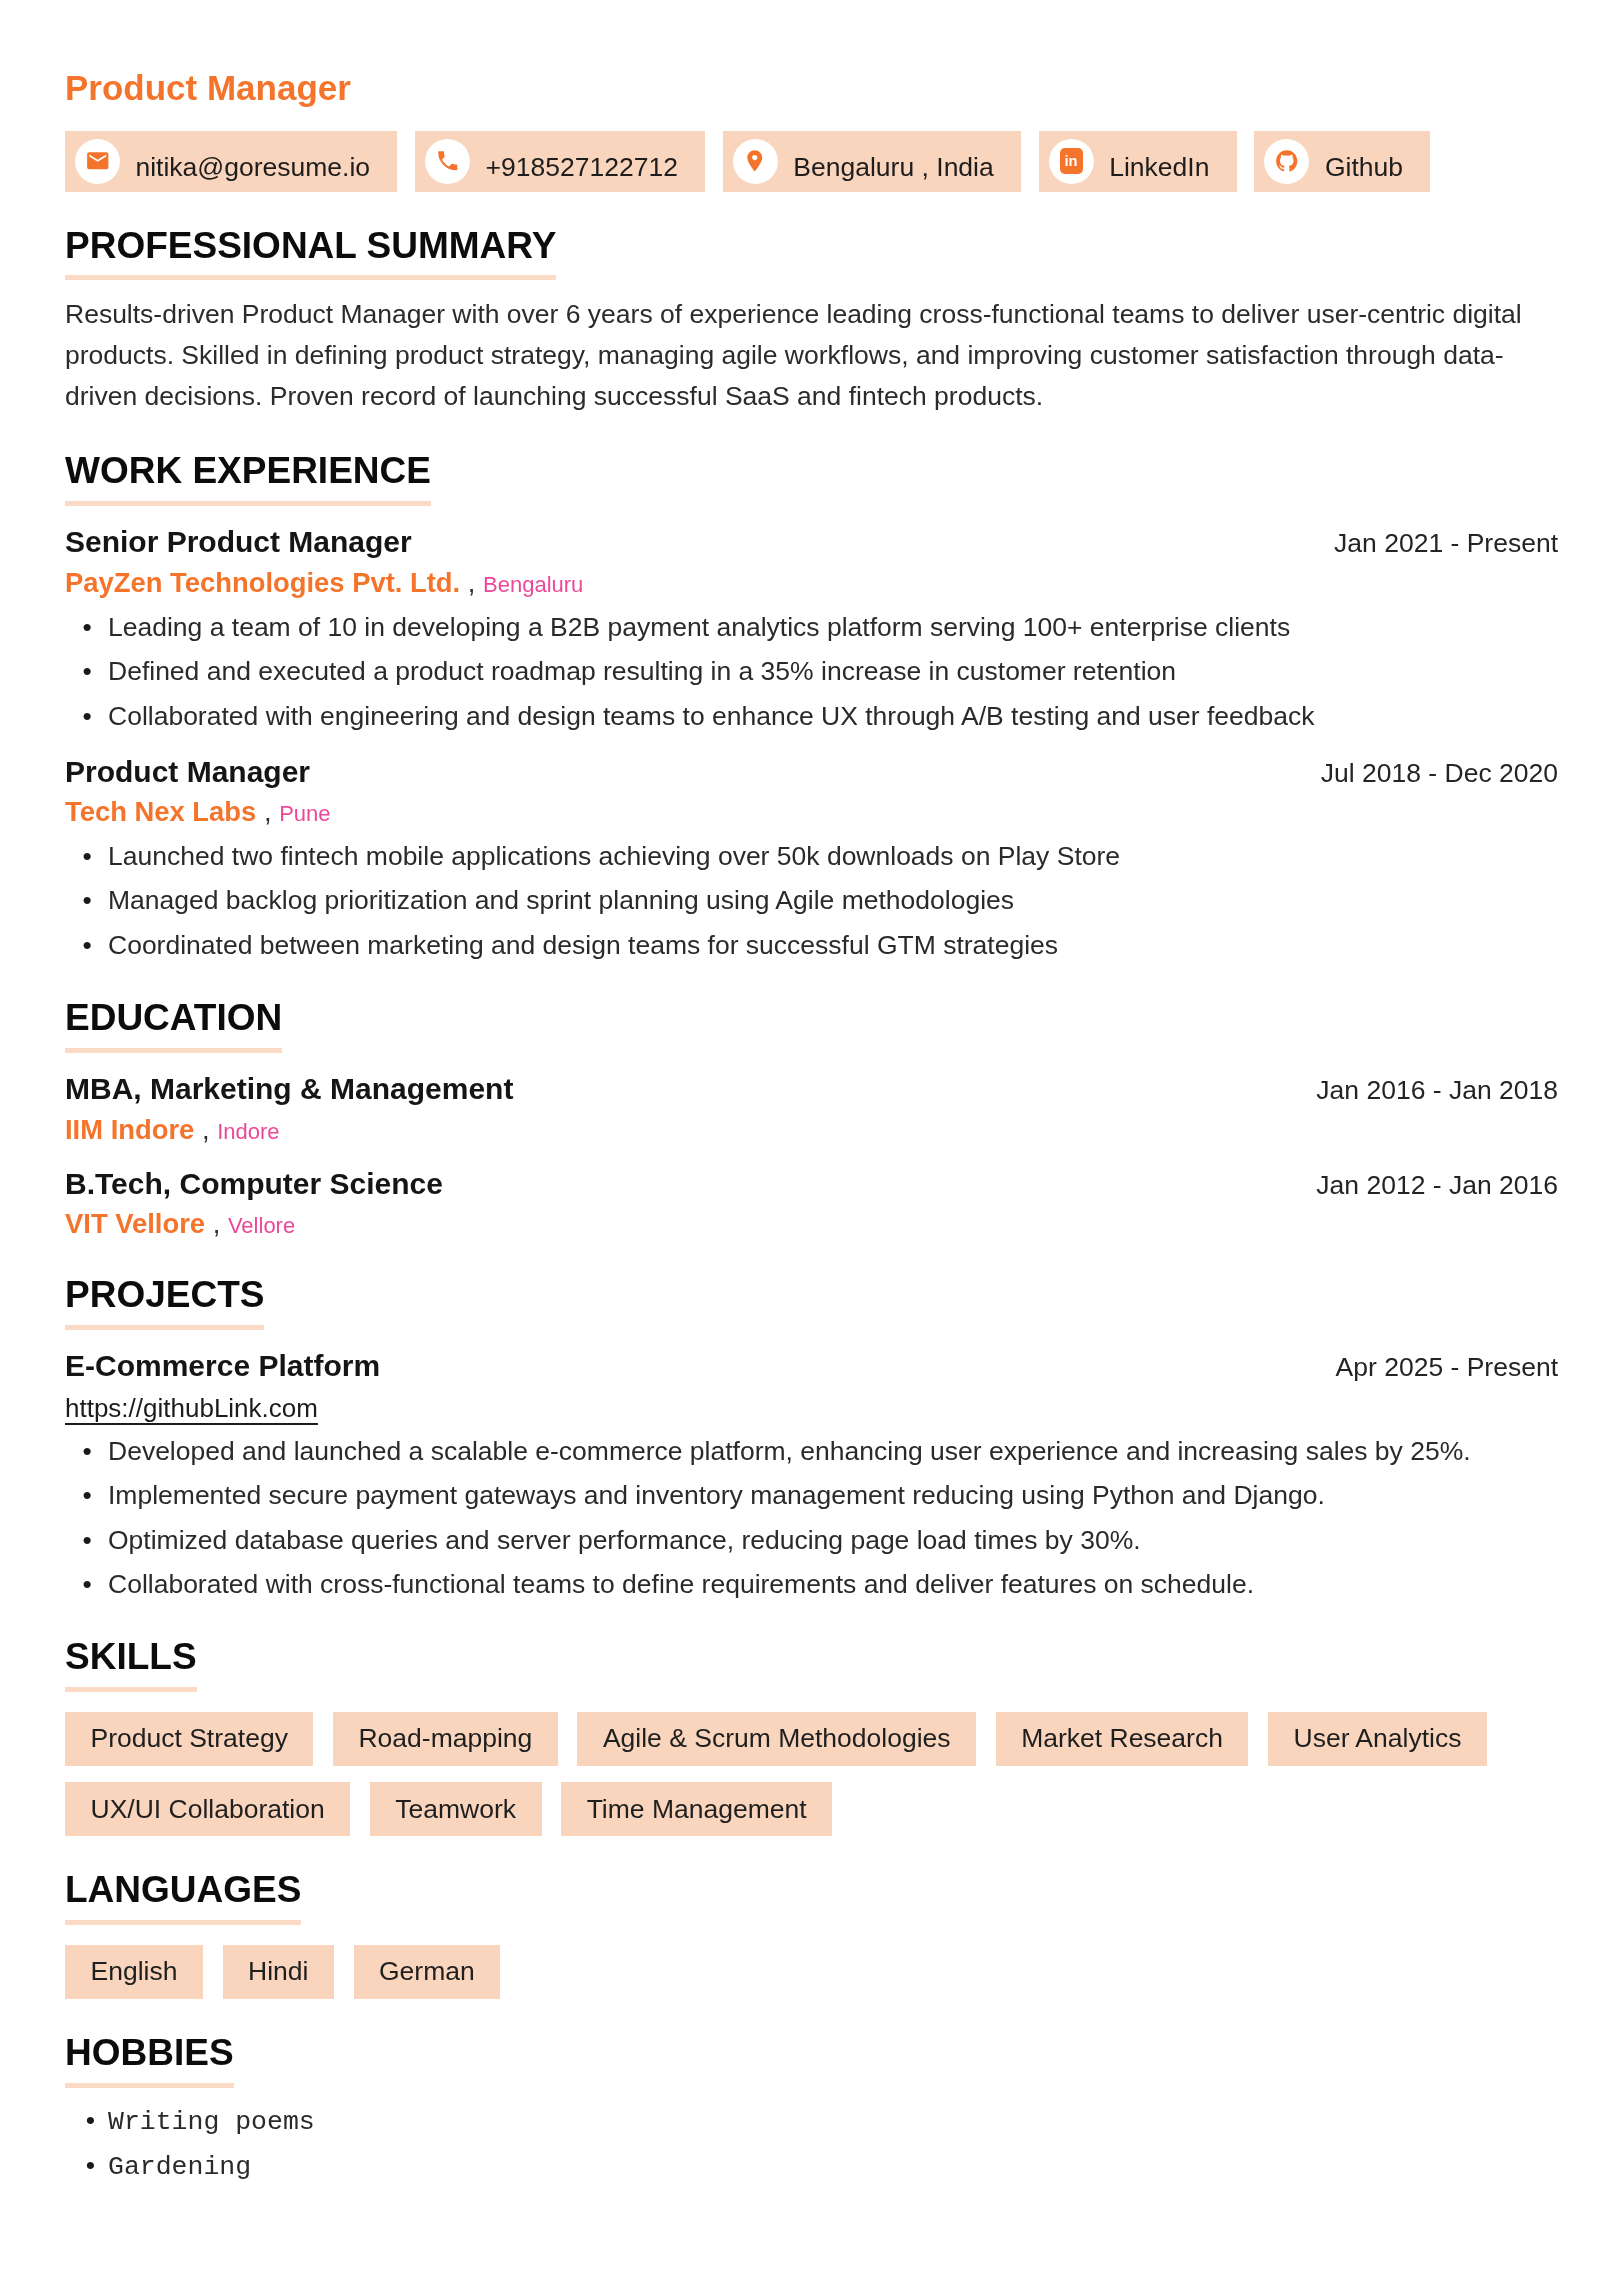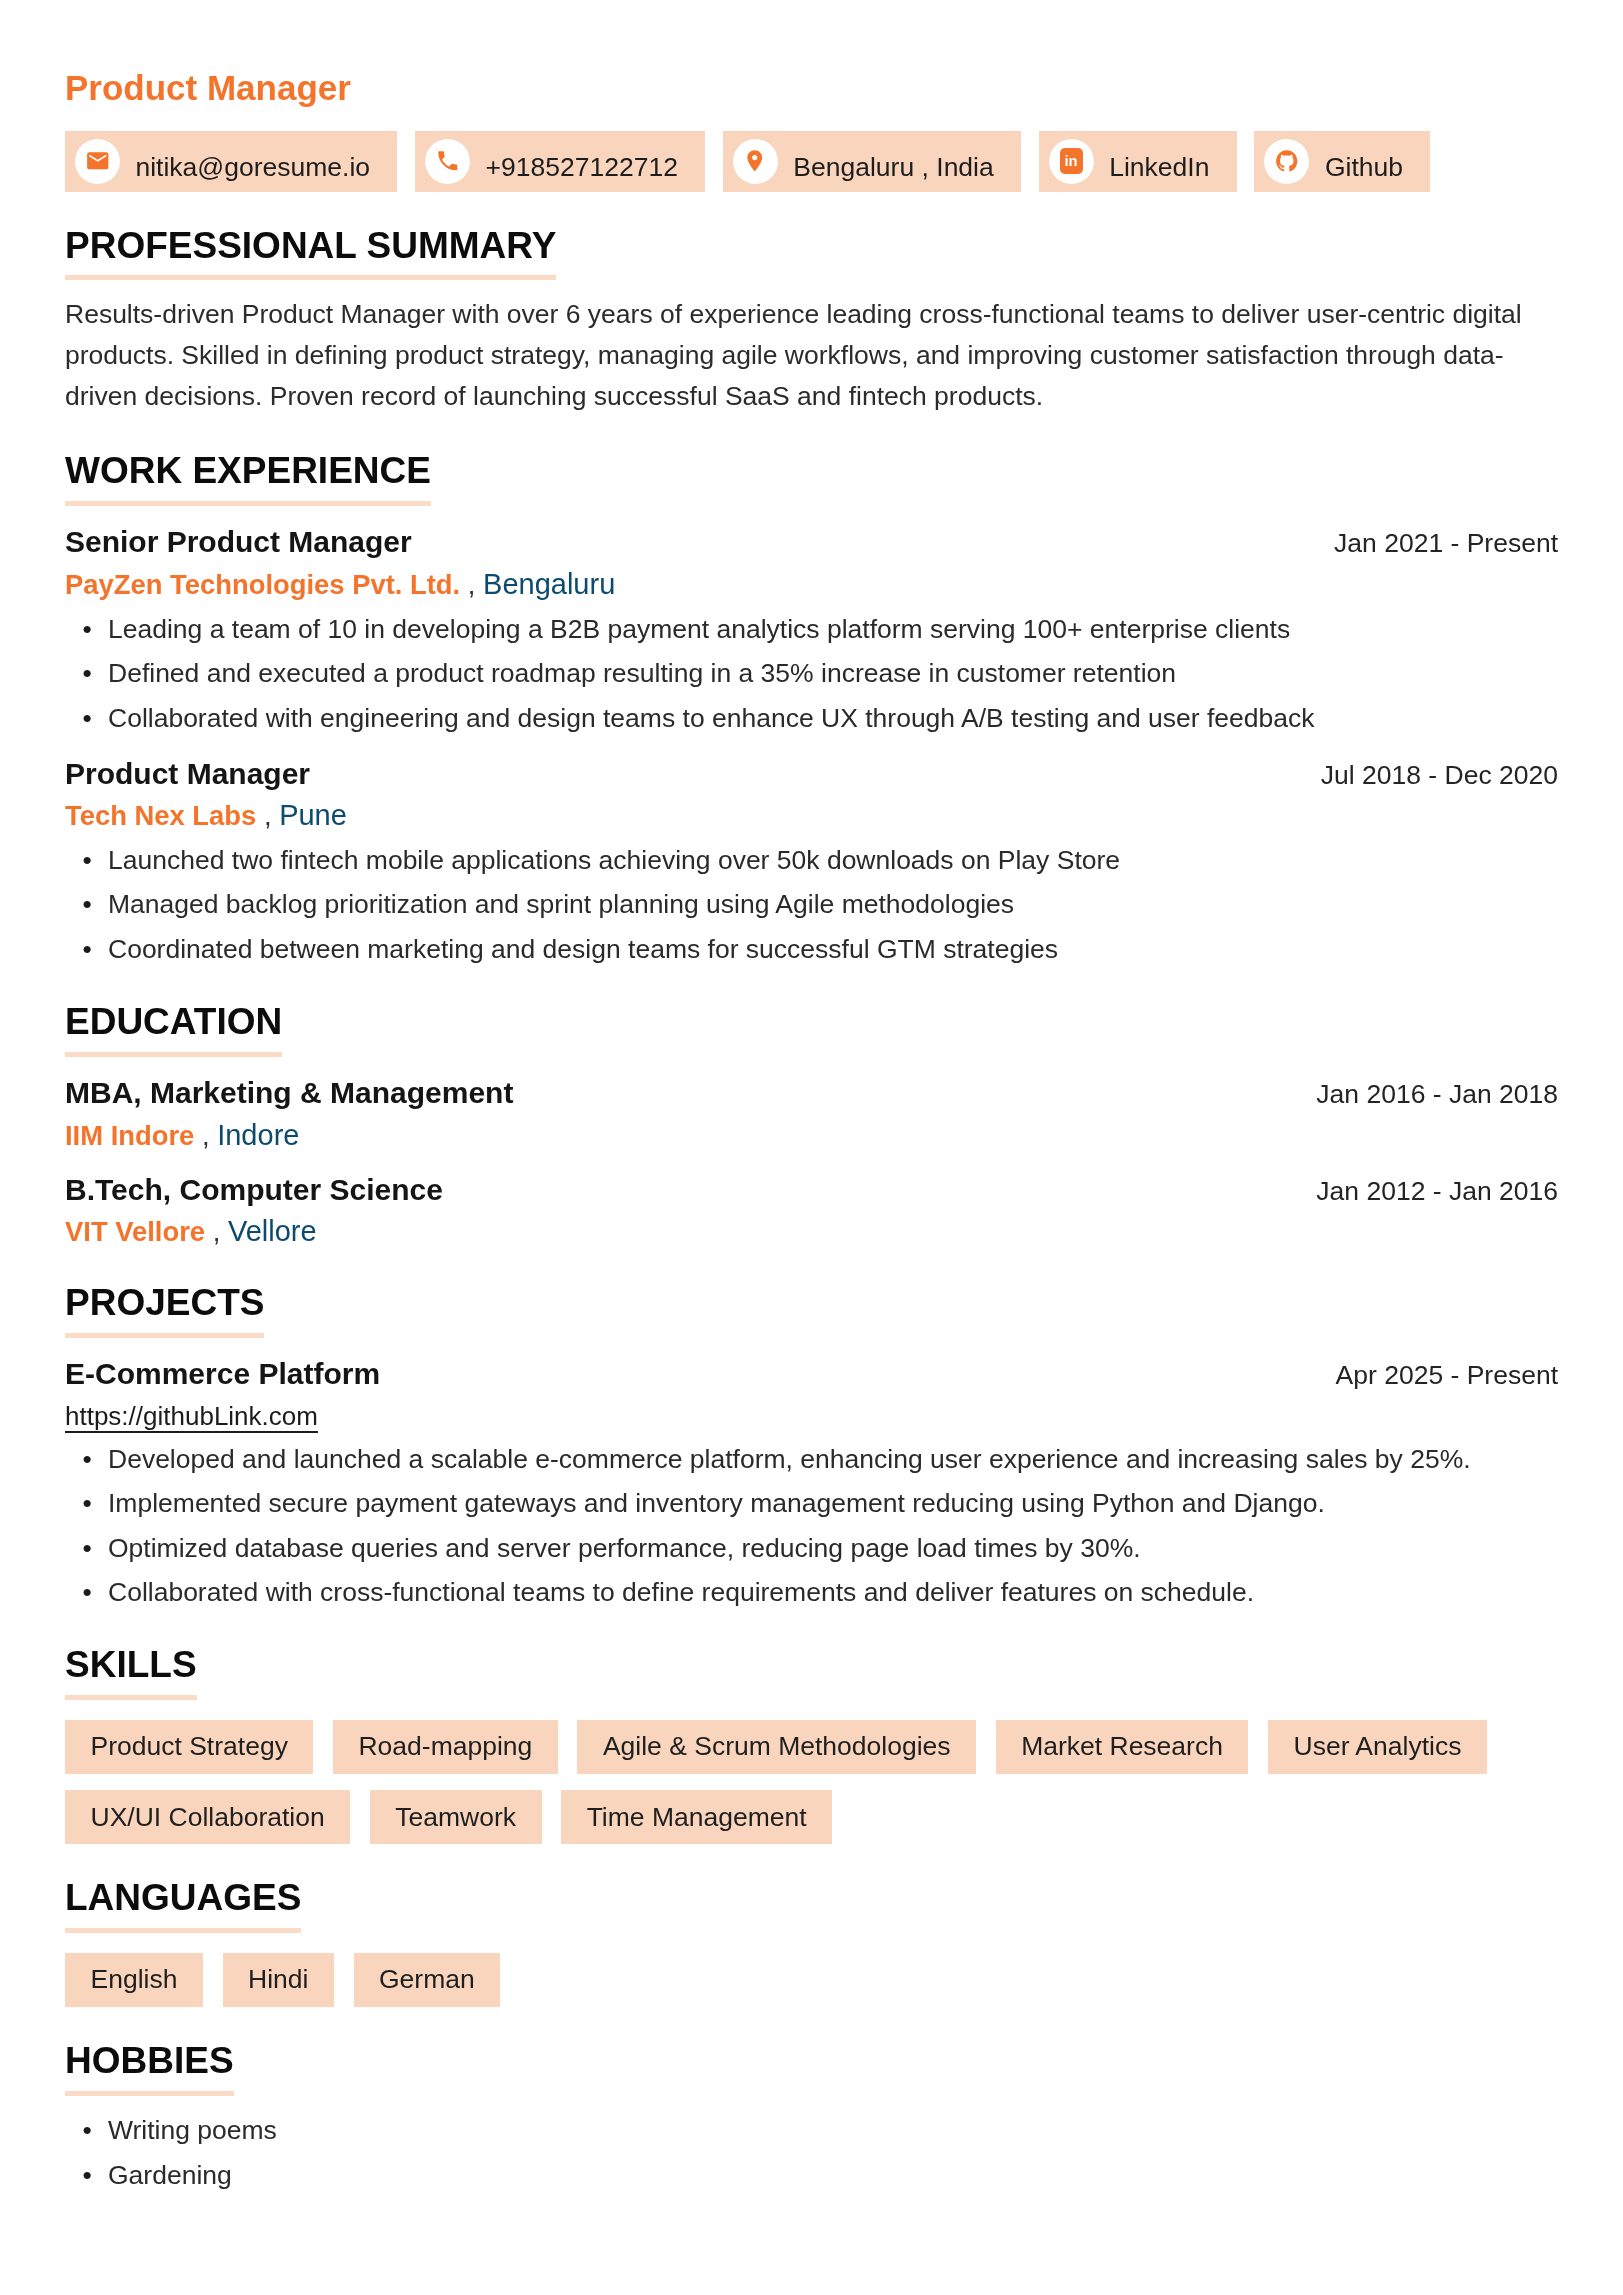--- a/index.html
+++ b/index.html
@@ -35,21 +35,21 @@
   }
   .summary-text{margin-top:13.7px;font-size:26.5px;line-height:1.55;color:var(--body);max-width:1498px;}
 
   .entry{margin-top:19.6px;}
   .entry-head{display:flex;justify-content:space-between;align-items:baseline;}
   .entry-title{font-size:30px;font-weight:700;color:#151515;}
   .entry-dates{font-size:26.5px;color:#242424;white-space:nowrap;}
   .entry-sub{margin-top:7.8px;font-size:27.4px;line-height:1.2;}
   .company{color:var(--accent);font-weight:700;}
   .loc-sep{color:#2e2e2e;}
-  .loc{color:#0c4a6e;font-size:29px;}
+  .loc{color:#ec4899;font-size:22px;}
   .proj-link{display:inline-block;margin-top:9.8px;font-size:26px;color:#1c1c1c;text-decoration:underline;text-underline-offset:5.9px;cursor:pointer;}
 
   ul.bullets{list-style:none;margin:7.8px 0 0 0;padding:0;}
   ul.bullets li{position:relative;padding-left:43px;font-size:26.5px;line-height:1.45;color:#2a2a2a;margin-top:5.9px;}
   ul.bullets li::before{content:"\2022";position:absolute;left:17.6px;top:0;color:#1a1a1a;}
 
   .chips-wrap{display:flex;flex-wrap:wrap;gap:15.7px 19.6px;margin-top:19.6px;max-width:1498px;}
   .tag-chip{background:var(--chip-bg);padding:12.7px 25.5px;font-size:26.5px;color:#1f1f1f;line-height:1.1;white-space:nowrap;}
 </style>
 </head>
@@ -207,20 +207,20 @@
     <h2>LANGUAGES</h2>
     <div class="chips-wrap">
       <span class="tag-chip">English</span>
       <span class="tag-chip">Hindi</span>
       <span class="tag-chip">German</span>
     </div>
   </section>
 
   <section>
     <h2>HOBBIES</h2>
-    <ul class="bullets" style="margin-top:15.7px;">
+    <ul class="bullets" style="margin-top:15.7px;font-family:Liberation Mono, monospace;">
       <li>Writing poems</li>
       <li>Gardening</li>
     </ul>
   </section>
 
 </div>
 
 
 </body></html>

